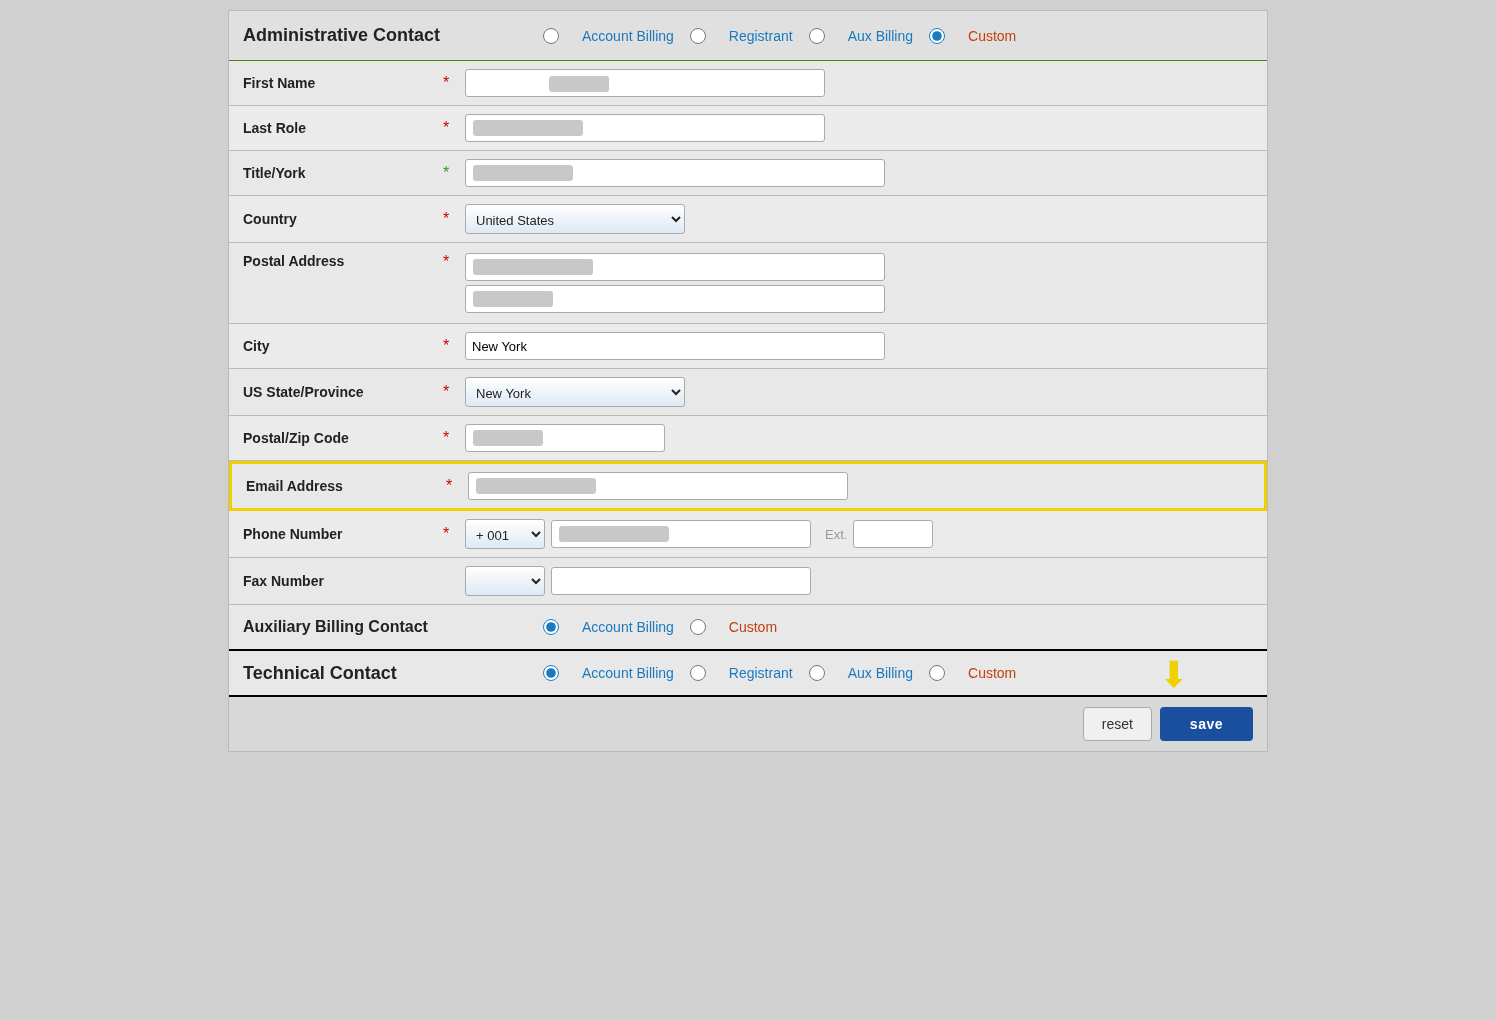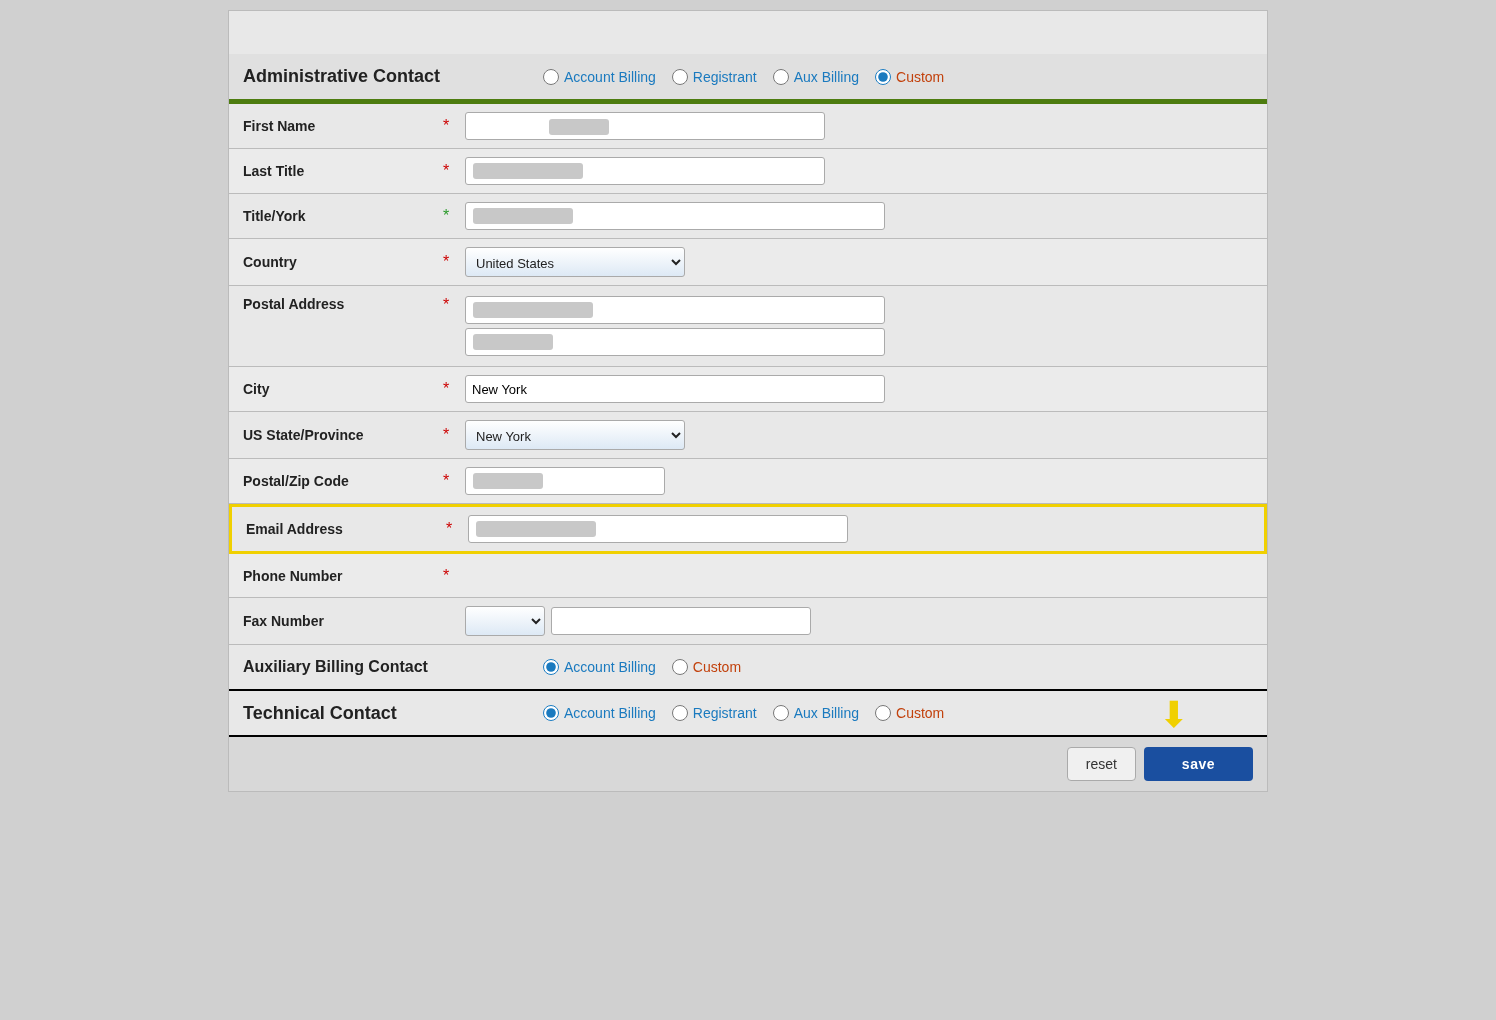--- a/index.html
+++ b/index.html
@@ -15,43 +15,42 @@
       border: 1px solid #bbb;
       width: 1040px;
       margin: 10px auto;
     }
 
     .section-header {
       display: flex;
       align-items: center;
       padding: 10px 14px;
       background: #e0e0e0;
-      border-bottom: 5px solid #4d7c0f;
+      border-bottom: 1px solid #4d7c0f;
       min-height: 50px;
-      margin-top: 43px;
     }
 
     .section-title {
       font-size: 18px;
       font-weight: bold;
       color: #222;
       min-width: 300px;
     }
 
     .radio-group {
       display: flex;
       align-items: center;
       gap: 16px;
       flex-wrap: wrap;
     }
 
     .radio-option {
       display: flex;
       align-items: flex-start;
-      gap: 5px;
+      gap: 23px;
       cursor: pointer;
     }
 
     .radio-option input[type="radio"] {
       accent-color: #1a7abf;
       width: 16px;
       height: 16px;
     }
 
     .radio-option label {
@@ -185,21 +184,21 @@
       background: #f0f0f0;
       border: 1px solid #aaa;
       border-radius: 4px;
       font-size: 14px;
       cursor: pointer;
       color: #333;
     }
 
     .btn-save {
       height: 34px;
-      padding: 0 38px;
+      padding: 0 30px;
       background: #1a4fa0;
       border: none;
       border-radius: 4px;
       font-size: 14px;
       font-weight: bold;
       color: #fff;
       cursor: pointer;
       letter-spacing: 0.5px;
     }
 
@@ -244,21 +243,21 @@
   <div class="form-row">
     <div class="field-label">First Name</div>
     <span class="required-star">*</span>
     <div class="field-input">
       <input type="text" class="input-wide" style="">
       <span class="blurred-text" style="width:60px; margin-left:-280px; position:relative; top:0px;"></span>
     </div>
   </div>
 
   <div class="form-row">
-    <div class="field-label">Last Title</div>
+    <div class="field-label">Last Role</div>
     <span class="required-star">*</span>
     <div class="field-input">
       <div style="position:relative; display:inline-block;">
         <input type="text" class="input-wide" style="">
         <span class="blurred-text" style="width:110px; position:absolute; top:6px; left:8px;"></span>
       </div>
     </div>
   </div>
 
   <div class="form-row">
@@ -338,20 +337,35 @@
       <div style="position:relative; display:inline-block;">
         <input type="text" style="width: 380px; height: 28px; border: 1px solid rgb(170, 170, 170); border-radius: 3px; padding: 0px 6px; font-size: 13px;" value="@squarespace.com">
         <span class="blurred-text" style="width:120px; position:absolute; top:6px; left:8px;"></span>
       </div>
     </div>
   </div>
 
   <div class="form-row">
     <div class="field-label">Phone Number</div>
     <span class="required-star">*</span>
+    <div class="field-input">
+      <div class="phone-row-content">
+        <select class="select-phone-code">
+          <option selected="">+ 001</option>
+          <option>+ 044</option>
+          <option>+ 049</option>
+        </select>
+        <div style="position:relative; display:inline-block;">
+          <input type="text" style="width: 260px; height: 28px; border: 1px solid rgb(170, 170, 170); border-radius: 3px; padding: 0px 6px; font-size: 13px;">
+          <span class="blurred-text" style="width:110px; position:absolute; top:6px; left:8px;"></span>
+        </div>
+        <span class="ext-label">Ext.</span>
+        <input type="text" style="width: 80px; height: 28px; border: 1px solid rgb(170, 170, 170); border-radius: 3px; padding: 0px 6px; font-size: 13px;">
+      </div>
+    </div>
   </div>
 
   <div class="form-row">
     <div class="field-label">Fax Number</div>
     <span class="required-star">&nbsp;</span>
     <div class="field-input">
       <div class="phone-row-content">
         <select class="select-fax-code">
           <option selected=""></option>
           <option>+ 001</option>

